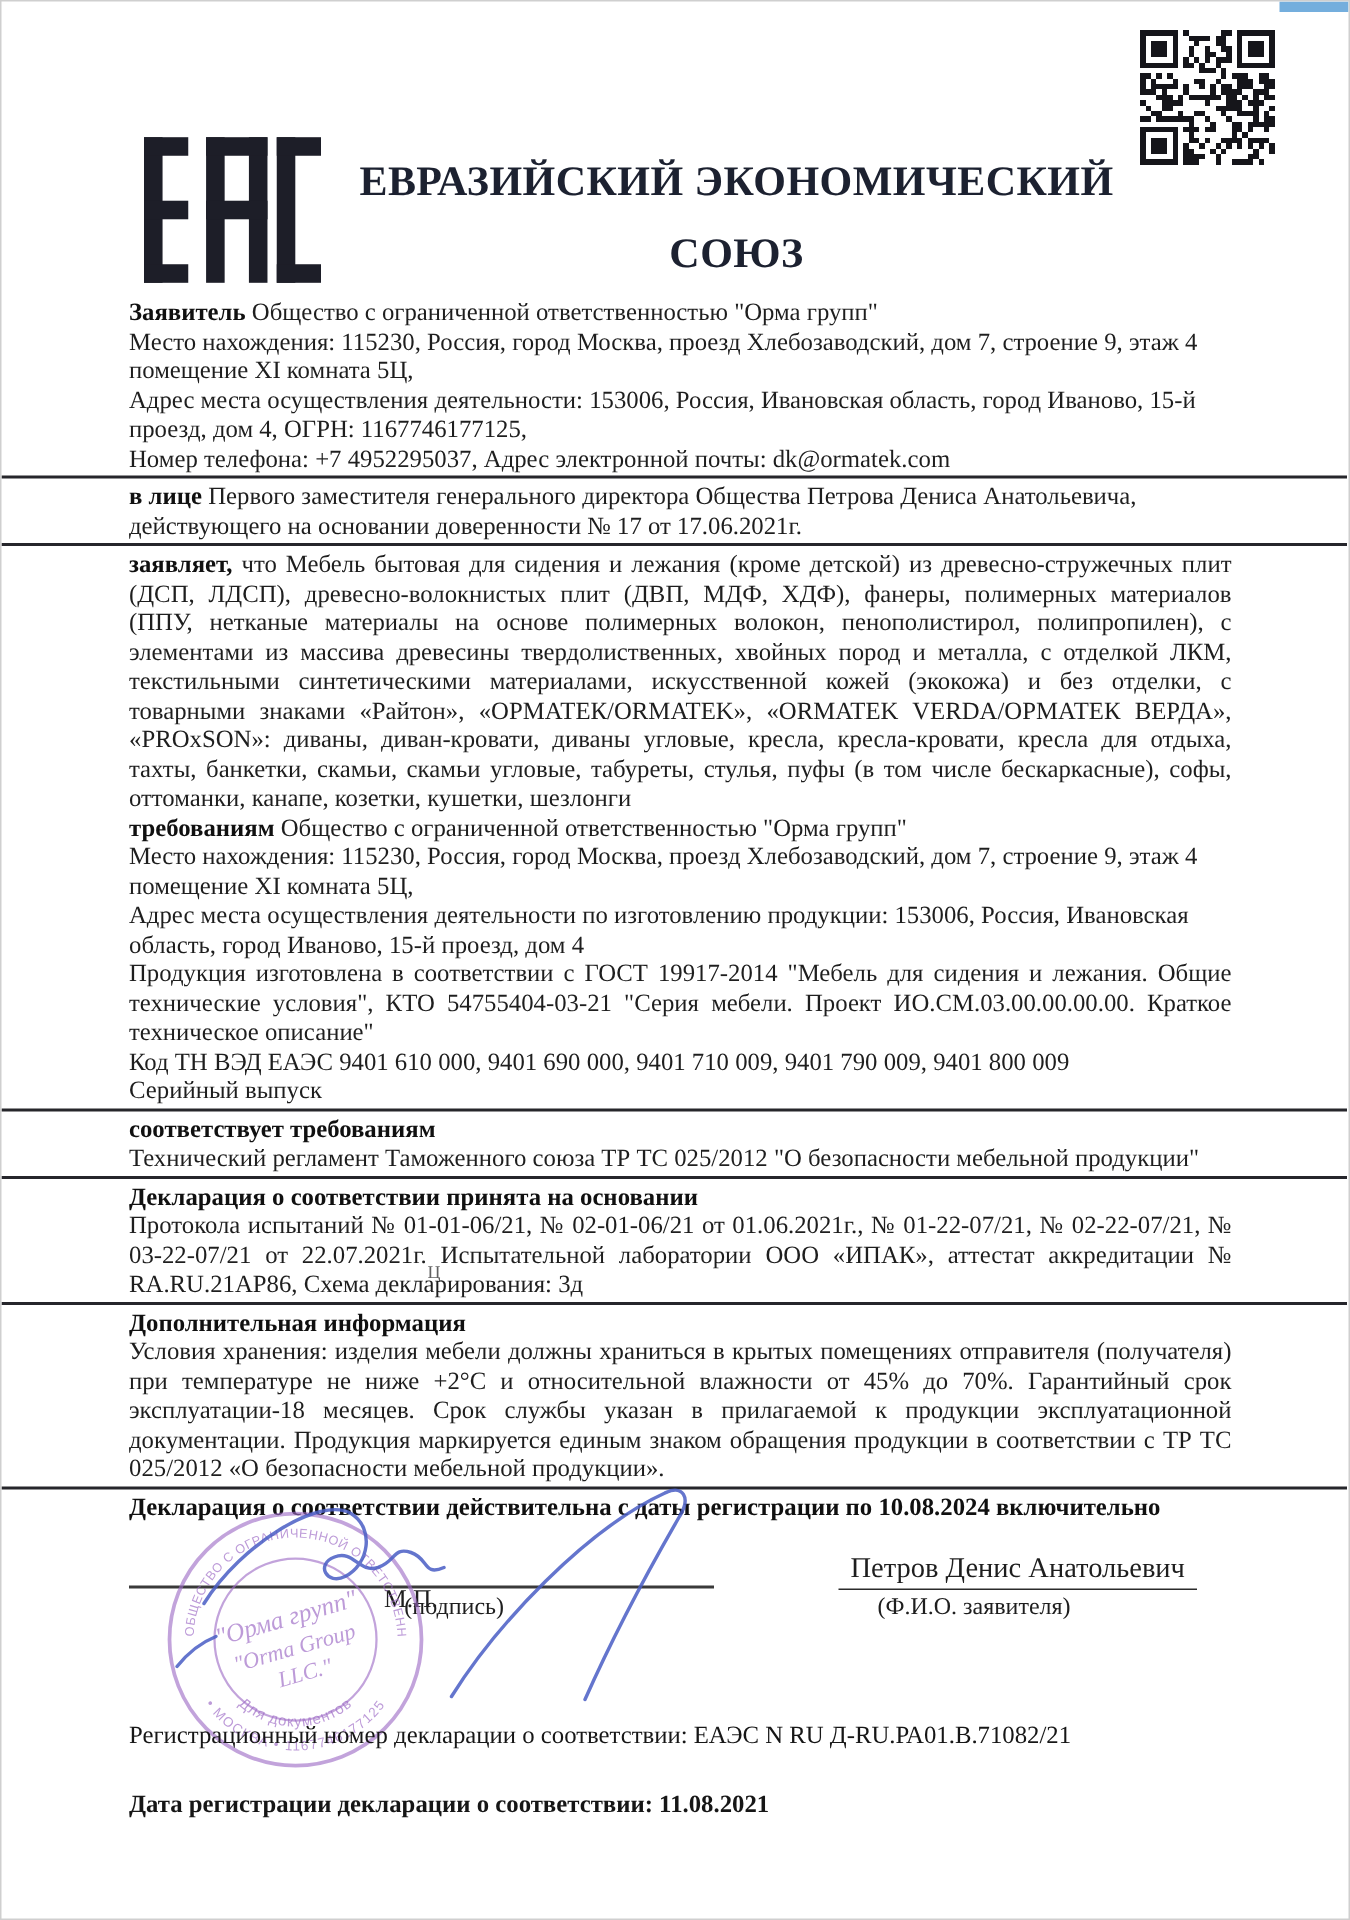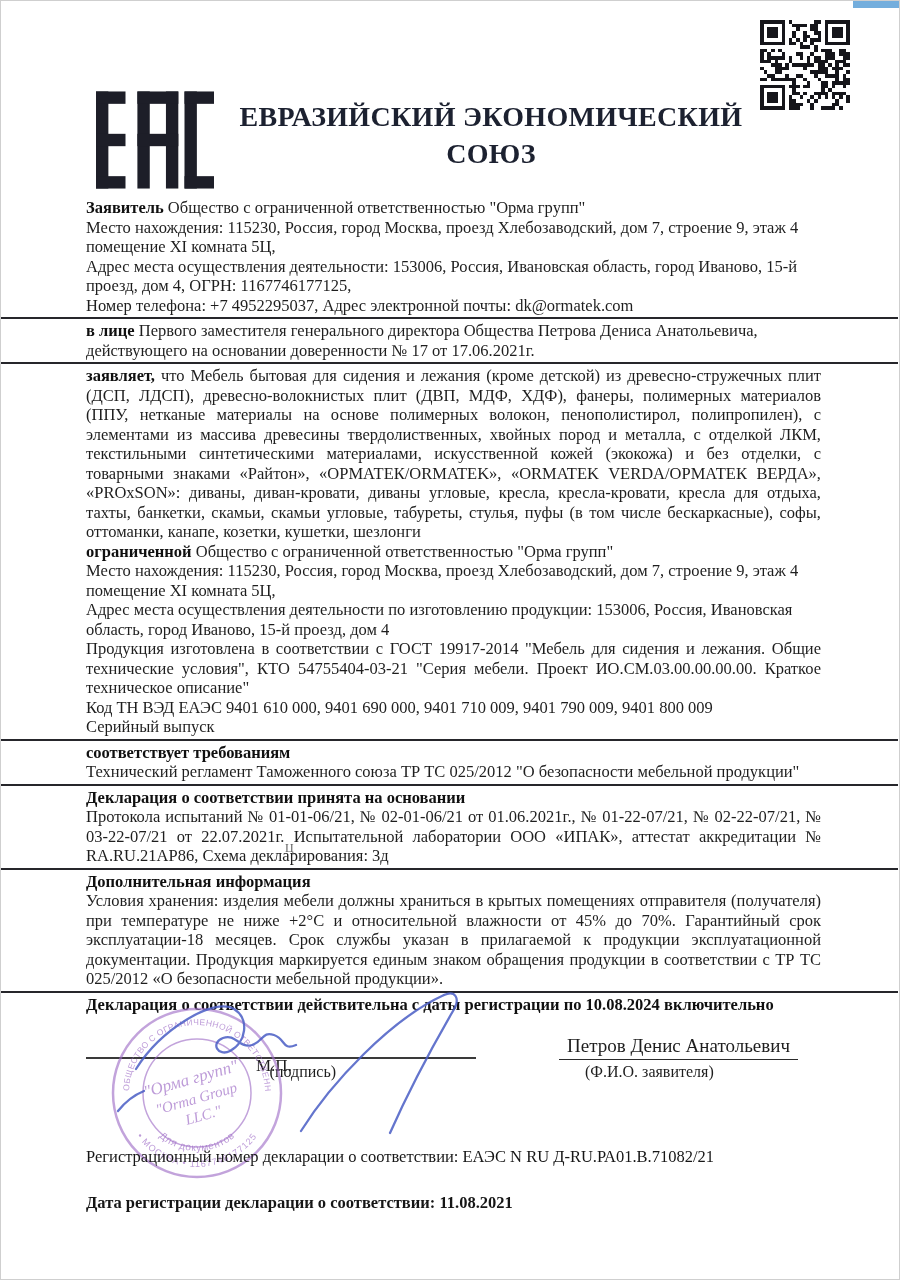--- a/index.html
+++ b/index.html
@@ -7,21 +7,21 @@
     position:relative; width:900px; height:1280px; margin:0 auto;
     background:#ffffff; overflow:hidden;
     border:1px solid #cfcfcf; box-sizing:border-box;
     font-family:"Liberation Serif","DejaVu Serif",serif;
     color:#1e1e1e;
   }
   .corner-bar{position:absolute; top:0; right:0; width:46px; height:7px; background:#74aedd;}
   .eac-logo{position:absolute; left:95px; top:88px; width:118px; height:102px;}
   .title{
     position:absolute; left:205px; top:97px; width:570px; text-align:center;
-    font-weight:bold; font-size:28px; line-height:37px; letter-spacing:.3px; color:#1c2130;
+    font-weight:bold; font-size:28px; line-height:48px; letter-spacing:.3px; color:#1c2130;
   }
   .qr{position:absolute; left:752px; top:12px; width:104px; height:104px;}
   .body{
     position:absolute; left:85px; top:197px; width:735px;
     font-size:16.5px; line-height:19.5px;
   }
   .body p{margin:0;}
   .just{text-align:justify;}
   .rule{height:0; border-top:2px solid #26262b; margin:2px 0 2px -85px; width:897px;}
   b{font-weight:bold; color:#101010;}
@@ -302,21 +302,21 @@
     <p>Номер телефона: +7 4952295037, Адрес электронной почты: dk@ormatek.com</p>
 
     <div class="rule"></div>
 
     <p><b>в лице</b> <span>Первого заместителя генерального директора Общества Петрова Дениса Анатольевича, действующего на основании доверенности № 17 от 17.06.2021г.</span></p>
 
     <div class="rule"></div>
 
     <p class="just"><b>заявляет,</b> <span>что Мебель бытовая для сидения и лежания (кроме детской) из древесно-стружечных плит (ДСП, ЛДСП), древесно-волокнистых плит (ДВП, МДФ, ХДФ), фанеры, полимерных материалов (ППУ, нетканые материалы на основе полимерных волокон, пенополистирол, полипропилен), с элементами из массива древесины твердолиственных, хвойных пород и металла, с отделкой ЛКМ, текстильными синтетическими материалами, искусственной кожей (экокожа) и без отделки, с товарными знаками «Райтон», «ОРМАТЕК/ORMATEK», «ORMATEK VERDA/ОРМАТЕК ВЕРДА», «PROxSON»: диваны, диван-кровати, диваны угловые, кресла, кресла-кровати, кресла для отдыха, тахты, банкетки, скамьи, скамьи угловые, табуреты, стулья, пуфы (в том числе бескаркасные), софы, оттоманки, канапе, козетки, кушетки, шезлонги</span></p>
 
-    <p><b>ограниченной</b> <span>Общество с ограниченной ответственностью "Орма групп"</span></p>
+    <p><b>требованиям</b> <span>Общество с ограниченной ответственностью "Орма групп"</span></p>
     <p>Место нахождения: 115230, Россия, город Москва, проезд Хлебозаводский, дом 7, строение 9, этаж 4 помещение XI комната 5Ц,</p>
     <p>Адрес места осуществления деятельности по изготовлению продукции: 153006, Россия, Ивановская область, город Иваново, 15-й проезд, дом 4</p>
     <p class="just">Продукция изготовлена в соответствии с ГОСТ 19917-2014 "Мебель для сидения и лежания. Общие технические условия", КТО 54755404-03-21 "Серия мебели. Проект ИО.СМ.03.00.00.00.00. Краткое техническое описание"</p>
     <p>Код ТН ВЭД ЕАЭС  9401 610 000, 9401 690 000, 9401 710 009, 9401 790 009, 9401 800 009</p>
     <p>Серийный выпуск</p>
 
     <div class="rule"></div>
 
     <p><b>соответствует требованиям</b></p>
     <p>Технический регламент Таможенного союза ТР ТС 025/2012 "О безопасности мебельной продукции"</p>

